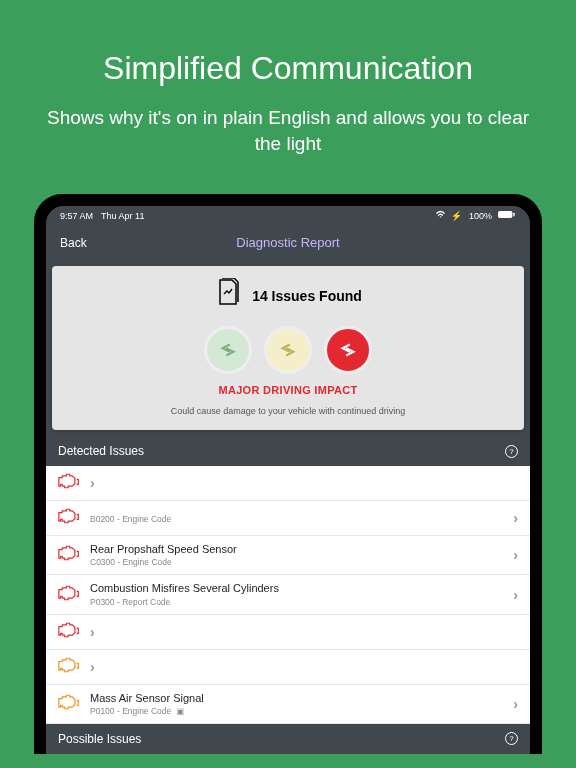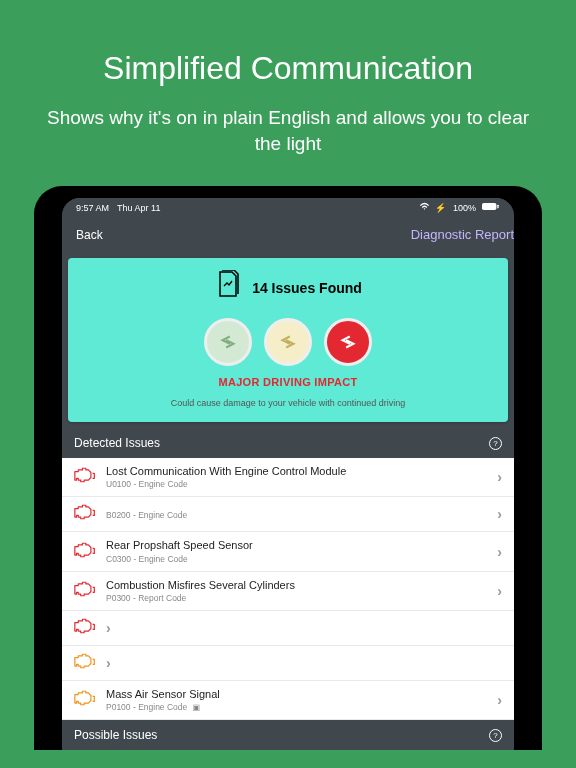--- a/index.html
+++ b/index.html
@@ -1,28 +1,28 @@
 <!DOCTYPE html>
 <html><head>
 <meta charset="utf-8">
 <style>
 *{margin:0;padding:0;box-sizing:border-box;font-family:-apple-system,BlinkMacSystemFont,'Segoe UI',sans-serif}
 body{width:576px;height:768px;background:#3b9e5a;overflow:hidden}
 .promo{text-align:center;color:#fff;padding:50px 40px 30px}
 .promo-title{font-size:32px;font-weight:300;margin-bottom:18px}
 .promo-sub{font-size:19px;font-weight:400;line-height:1.35}
-.device{margin:0 auto;width:508px;background:#000;border-radius:28px 28px 0 0;padding:12px 28px 0}
+.device{margin:8px auto;width:508px;background:#000;border-radius:28px 28px 0 0;padding:12px 12px 0}
 .screen{background:#40474d;border-radius:18px 18px 0 0;overflow:hidden}
 .statusbar{display:flex;justify-content:space-between;align-items:center;padding:4px 14px;font-size:9px;color:#fff;background:#40474d}
 .sb-left{display:flex;gap:8px}
 .sb-right{display:flex;gap:6px;align-items:center}
-.navbar{display:flex;align-items:center;justify-content:flex-end;position:relative;padding:10px 0;background:#40474d}
+.navbar{display:flex;align-items:center;justify-content:center;position:relative;padding:10px 0;background:#40474d}
 .nav-back{position:absolute;left:14px;color:#fff;font-size:12px;cursor:pointer}
 .nav-title{color:#c4b5fd;font-size:13px;font-weight:500}
-.summary-card{background:#5eead4;margin:6px;border-radius:4px;padding:12px 16px 14px;text-align:center;box-shadow:0 1px 3px rgba(0,0,0,.2)}
+.summary-card{background:#e5e5e5;margin:6px;border-radius:4px;padding:12px 16px 14px;text-align:center;box-shadow:0 1px 3px rgba(0,0,0,.2)}
 .summary-head{display:flex;align-items:center;justify-content:center;gap:10px;margin-bottom:12px}
 .doc-icon{width:28px;height:32px}
 .summary-title{font-size:14px;font-weight:600;color:#000}
 .severity-row{display:flex;justify-content:center;gap:12px;margin-bottom:10px}
 .sev{width:48px;height:48px;border-radius:50%;display:flex;align-items:center;justify-content:center;border:3px solid #eee}
 .sev svg{width:22px;height:22px}
 .sev-green{background:#d4e9d4}.sev-green svg{stroke:#7faf7f}
 .sev-yellow{background:#f5eec8}.sev-yellow svg{stroke:#c0b060}
 .sev-red{background:#e32831}.sev-red svg{stroke:#fff}
 .impact-label{color:#e32831;font-size:11px;font-weight:600;letter-spacing:.3px;margin-bottom:10px}
@@ -111,24 +111,20 @@
 <div class="section-header">
   <span>Detected Issues</span>
   <span class="help-icon">?</span>
 </div>
 
 <div class="issue-list" id="issue-list">
         <div class="issue">
           <span><svg class="issue-icon" viewBox="0 0 26 18">
               <path d="M3 5h2V3h5V1h4v2h3l3 3v6l-3 3h-5v2H8v-2H5v-2H3v2H1V5h2z M22 7h2v6h-2" fill="none" stroke="#e32831" stroke-width="1.4" stroke-linejoin="round"></path>
             </svg></span>
-    <div class="issue-body">
-      <div class="issue-title">Lost Communication With Engine Control Module</div>
-      <div class="issue-sub">U0100 - Engine Code</div>
-    </div>
     <span class="chevron">›</span>
         </div>
         <div class="issue">
           <span><svg class="issue-icon" viewBox="0 0 26 18">
               <path d="M3 5h2V3h5V1h4v2h3l3 3v6l-3 3h-5v2H8v-2H5v-2H3v2H1V5h2z M22 7h2v6h-2" fill="none" stroke="#e32831" stroke-width="1.4" stroke-linejoin="round"></path>
             </svg></span>
     <div class="issue-body">
       <div class="issue-sub">B0200 - Engine Code</div>
     </div>
     <span class="chevron">›</span>

